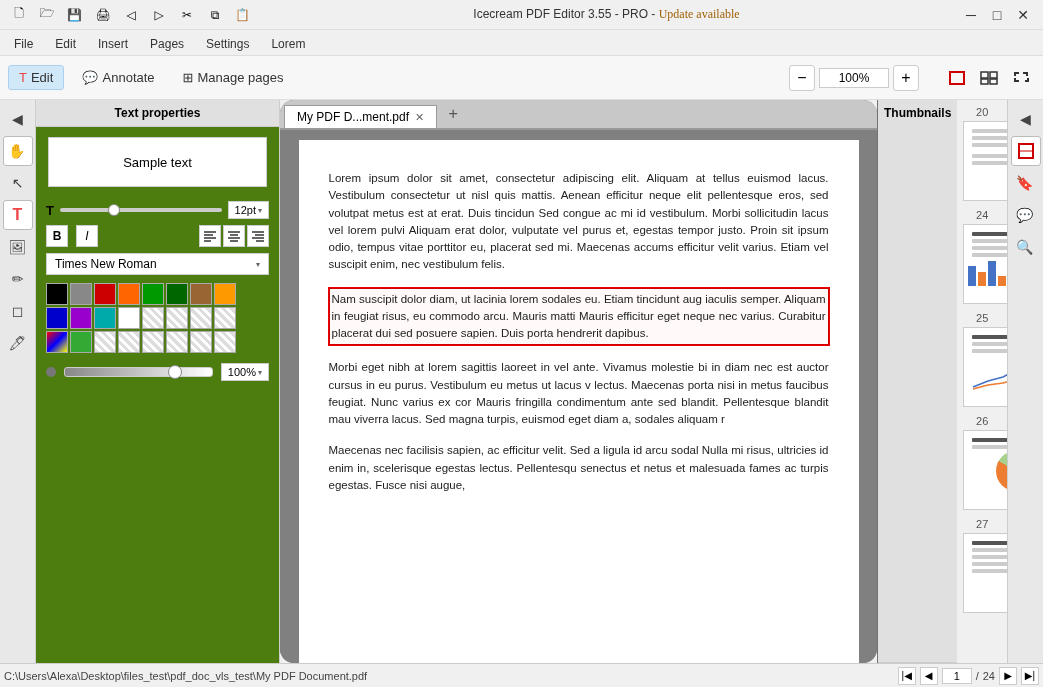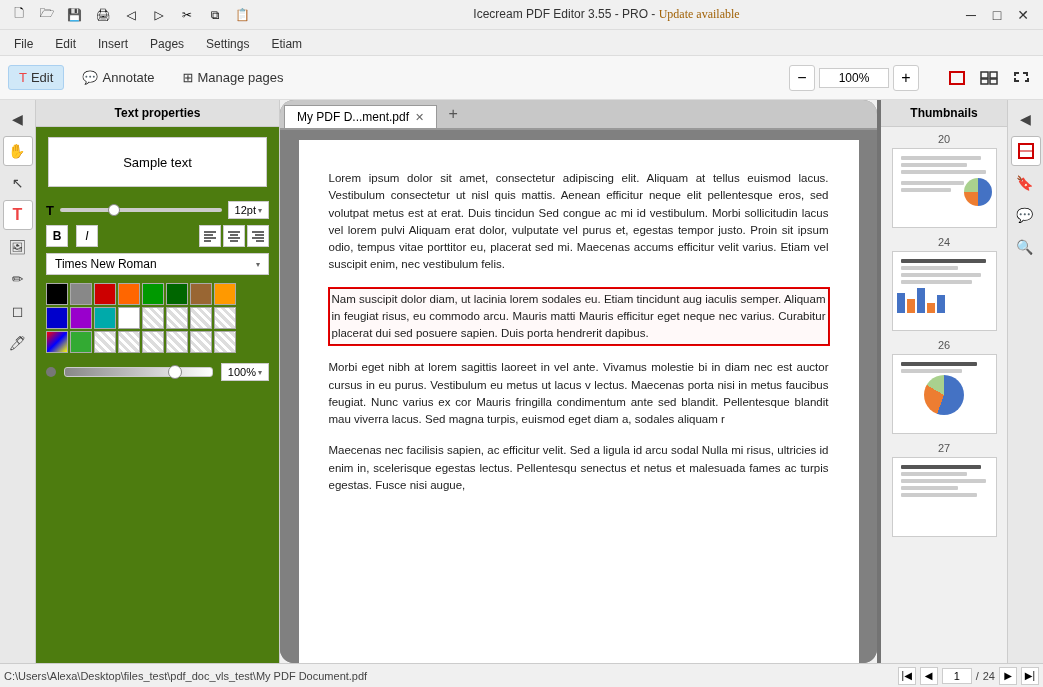--- a/index.html
+++ b/index.html
@@ -203,23 +203,23 @@
     .pdf-para { margin-bottom: 14px; text-align: justify; }
     .pdf-para.selected {
       outline: 1px solid #e00;
       background: rgba(255,200,200,0.1);
     }
 
     
     #right-panel {
       width: 130px;
       background: #f0f0f0;
-      border-left: 4px solid #737373;
-      display: flex;
-      flex-direction: column;
+      border-left: 1px solid #737373;
+      display: flex;
+      flex-direction: row;
     }
     #thumbnails-header {
       background: #e0e0e0;
       padding: 6px;
       text-align: center;
       font-size: 12px;
       font-weight: bold;
       border-bottom: 1px solid #ccc;
     }
     #thumbnails-scroll {
@@ -294,21 +294,21 @@
     <button class="titlebar-btn close">✕</button>
   </div>
 </div>
 
 <div id="menubar">
   <div class="menu-item">File</div>
   <div class="menu-item">Edit</div>
   <div class="menu-item">Insert</div>
   <div class="menu-item">Pages</div>
   <div class="menu-item">Settings</div>
-  <div class="menu-item">Etiam</div>
+  <div class="menu-item">Lorem</div>
 </div>
 
 <div id="main-toolbar">
   <button class="tool-btn active">
     <span style="color:#e44;">T</span>
     <span>Edit</span>
   </button>
   <button class="tool-btn">
     <span>💬</span>
     <span>Annotate</span>
@@ -520,20 +520,36 @@
               <div style="width:8px; height:20px; background:#4472c4;"></div>
               <div style="width:8px; height:14px; background:#ed7d31;"></div>
               <div style="width:8px; height:25px; background:#4472c4;"></div>
               <div style="width:8px; height:10px; background:#ed7d31;"></div>
               <div style="width:8px; height:18px; background:#4472c4;"></div>
             </div>
           </div>
         </div>
       </div>
 
+      <div class="thumb-item">
+        <div class="thumb-num">25</div>
+        <div class="thumb-img">
+          <div style="padding:4px;">
+            <div class="thumb-text-line" style="width:85%; background:#555;"></div>
+            <div class="thumb-text-line" style="width:70%;"></div>
+            <div class="thumb-text-line" style="width:90%;"></div>
+            <div style="margin-top:6px; position:relative; height:32px;">
+              <svg width="95" height="32" viewBox="0 0 95 32">
+                <polyline points="5,28 20,22 35,18 50,10 65,14 80,8 90,5" fill="none" stroke="#4472c4" stroke-width="1.5"></polyline>
+                <polyline points="5,30 20,26 35,24 50,20 65,22 80,18 90,16" fill="none" stroke="#ed7d31" stroke-width="1.5"></polyline>
+              </svg>
+            </div>
+          </div>
+        </div>
+      </div>
 
       <div class="thumb-item">
         <div class="thumb-num">26</div>
         <div class="thumb-img">
           <div style="padding:4px;">
             <div class="thumb-text-line" style="width:80%; background:#555;"></div>
             <div class="thumb-text-line" style="width:65%;"></div>
             <div style="display:flex; justify-content:center; margin-top:6px;">
               <div style="width:40px; height:40px; border-radius:50%; background: conic-gradient(#4472c4 0deg 200deg, #ed7d31 200deg 300deg, #a9d18e 300deg 360deg); margin-top:-4px;"></div>
             </div>

